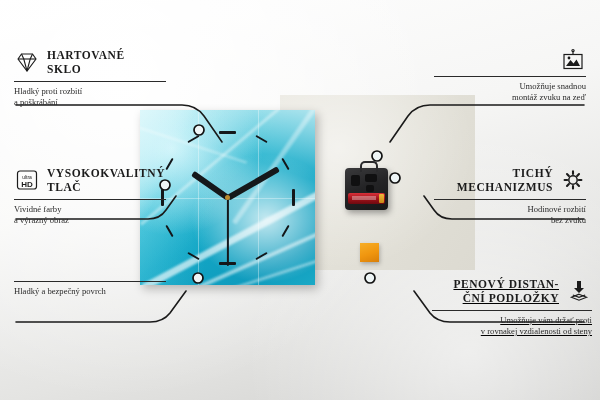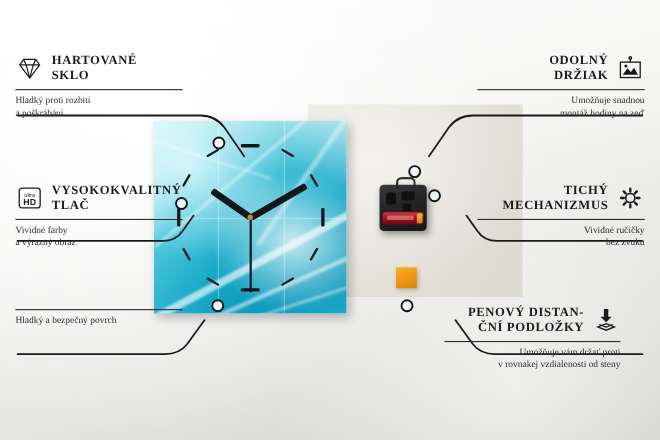--- a/index.html
+++ b/index.html
@@ -83,21 +83,21 @@
   .co.right{text-align:right;}
   .co.right .head{justify-content:flex-end;}
   .ico{width:26px;height:24px;flex:0 0 26px;color:#1b1b1b;text-align:center;}
   .ico svg{display:block;width:26px;height:24px;}
 
   .c1{left:14px;top:48px;}
   .c2{left:14px;top:166px;}
   .c3{left:14px;top:277px;}
   .c4{left:434px;top:48px;}
   .c5{left:434px;top:166px;}
-  .c6{left:404px;top:277px;width:160px;}
+  .c6{left:432px;top:277px;width:160px;text-decoration:underline;}
 
   .lines{position:absolute;left:0;top:0;width:600px;height:400px;pointer-events:none;}
 </style>
 </head>
 <body>
 
 <div class="stage">
 
   <div class="panel"></div>
   <div class="panel-shade"></div>
@@ -206,59 +206,55 @@
     <div class="sub">a výrazný obraz</div>
   </div>
 
   <div class="co left c3">
     <div class="rule"></div>
     <div class="sub">Hladký a bezpečný povrch</div>
   </div>
 
   <div class="co right c4">
     <div class="head">
-      <div>
-        <div class="ttl">ODOLNÝ</div>
-        <div class="ttl">DRŽIAK</div>
-      </div>
       <span class="ico">
         <svg viewBox="0 0 26 24">
             <g fill="none" stroke="currentColor" stroke-width="1.2">
           <rect x="4" y="6.5" width="18" height="14"></rect>
           <path d="M13 6.5 L13 3"></path>
               <circle cx="13" cy="2.6" r="1.1"></circle>
           <path d="M6 18 L10.5 12 L13.5 15.5 L16.5 11.5 L20 18 Z" fill="currentColor" stroke="none"></path>
           <circle cx="9" cy="10" r="1.4" fill="currentColor" stroke="none"></circle>
         </g>
           </svg>
       </span>
     </div>
     <div class="rule"></div>
     <div class="sub">Umožňuje snadnou</div>
-    <div class="sub">montáž hodiny na zeď</div>
+    <div class="sub">montáž zvuku na zeď</div>
   </div>
 
   <div class="co right c5">
     <div class="head">
       <div>
         <div class="ttl">TICHÝ</div>
         <div class="ttl">MECHANIZMUS</div>
       </div>
       <span class="ico">
         <svg viewBox="0 0 26 24">
             <g fill="none" stroke="currentColor" stroke-width="1.5">
           <circle cx="13" cy="12" r="4.2"></circle>
           <path d="M13 3.4 v2.6 M13 18 v2.6 M4.6 12 h2.6 M18.8 12 h2.6
                    M7 6 l1.9 1.9 M17.1 16.1 l1.9 1.9 M19 6 l-1.9 1.9 M8.9 16.1 l-1.9 1.9" stroke-linecap="round" stroke-width="2.1"></path>
         </g>
           </svg>
       </span>
     </div>
     <div class="rule"></div>
-    <div class="sub">Vividné ručičky</div>
+    <div class="sub">Hodinové rozbití</div>
     <div class="sub">bez zvuku</div>
   </div>
 
   <div class="co right c6">
     <div class="head">
       <div>
         <div class="ttl">PENOVÝ DISTAN-</div>
         <div class="ttl">ČNÍ PODLOŽKY</div>
       </div>
       <span class="ico">

